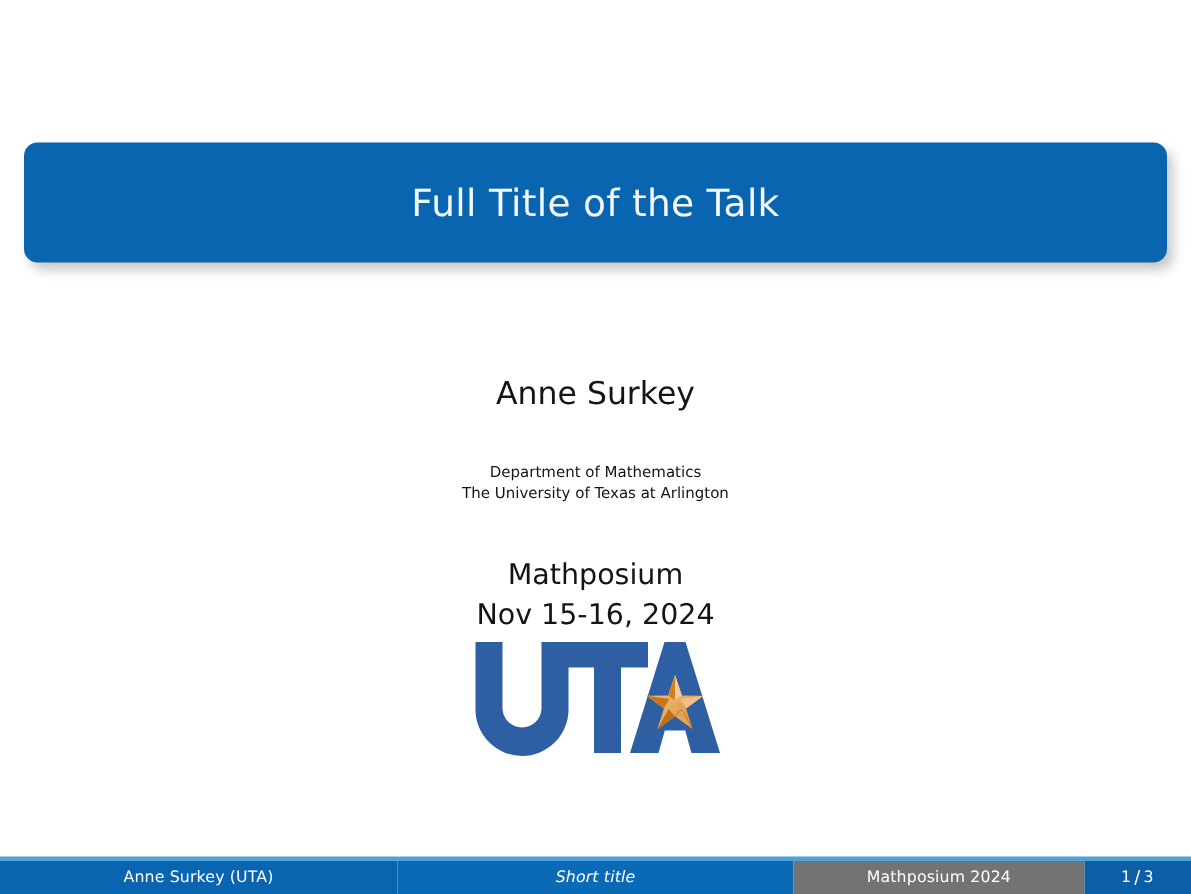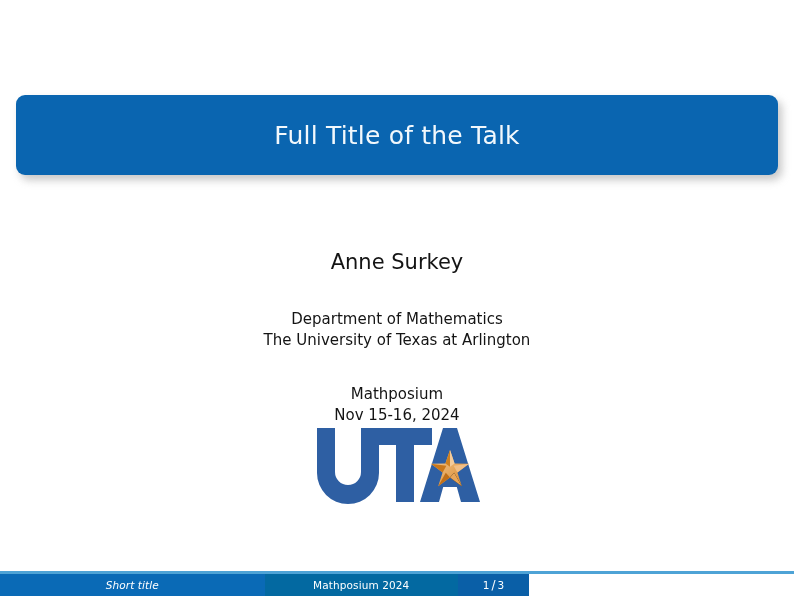--- a/index.html
+++ b/index.html
@@ -74,28 +74,28 @@
     text-align: center;
     margin-top: 44px;
   }
   .author {
     font-size: 21px;
     line-height: 1.2;
     color: #141414;
   }
   .institute {
     margin-top: 34px;
-    font-size: 15px;
+    font-size: 10px;
     line-height: 1.42;
     color: #141414;
   }
   .institute div { white-space: nowrap; }
   .event {
     margin-top: 32px;
-    font-size: 15px;
+    font-size: 19px;
     line-height: 1.42;
     color: #141414;
   }
   .event div { white-space: nowrap; }
 
   
   .logo {
     position: absolute;
     left: 50%;
     transform: translateX(-50%);
@@ -128,21 +128,21 @@
   .fseg {
     display: flex;
     align-items: center;
     justify-content: center;
     height: 100%;
     white-space: nowrap;
     letter-spacing: 0.1px;
   }
   .fseg-author   { width: 33.34%; background: #0a65b0; }
   .fseg-title    { width: 33.33%; background: #0a6ab6; font-style: italic; }
-  .fseg-event    { width: 24.33%; background: #0369a1; }
+  .fseg-event    { width: 24.33%; background: #737373; }
   .fseg-page     { width:  9.00%; background: #0a5fa7; }
 
   .frac {
     display: inline-flex;
     align-items: center;
     gap: 2px;
   }
   .frac .slash {
     font-size: 12px;
     transform: translateY(-0.5px);
@@ -204,20 +204,21 @@
         <polygon points="-19,-6.2 -7.4,2.4 -3.6,-4.2" fill="#c9771a"></polygon>
         <polygon points="11.8,16.2 0,7.6 4.2,2.8" fill="#e5a css"></polygon>
         <polygon points="11.8,16.2 0,7.6 4.2,2.8" fill="#e8a558"></polygon>
         <polygon points="-11.8,16.2 0,7.6 -4.2,2.8" fill="#c06f18"></polygon>
       </g>
     </svg>
   </div>
 
   <div class="footer-rule"></div>
   <div class="footer">
+    <div class="fseg fseg-author">Anne Surkey  (UTA)</div>
     <div class="fseg fseg-title">Short title</div>
     <div class="fseg fseg-event">Mathposium 2024</div>
     <div class="fseg fseg-page">
       <span class="frac">
         <span>1</span>
         <span class="slash">/</span>
         <span>3</span>
       </span>
     </div>
   </div>

